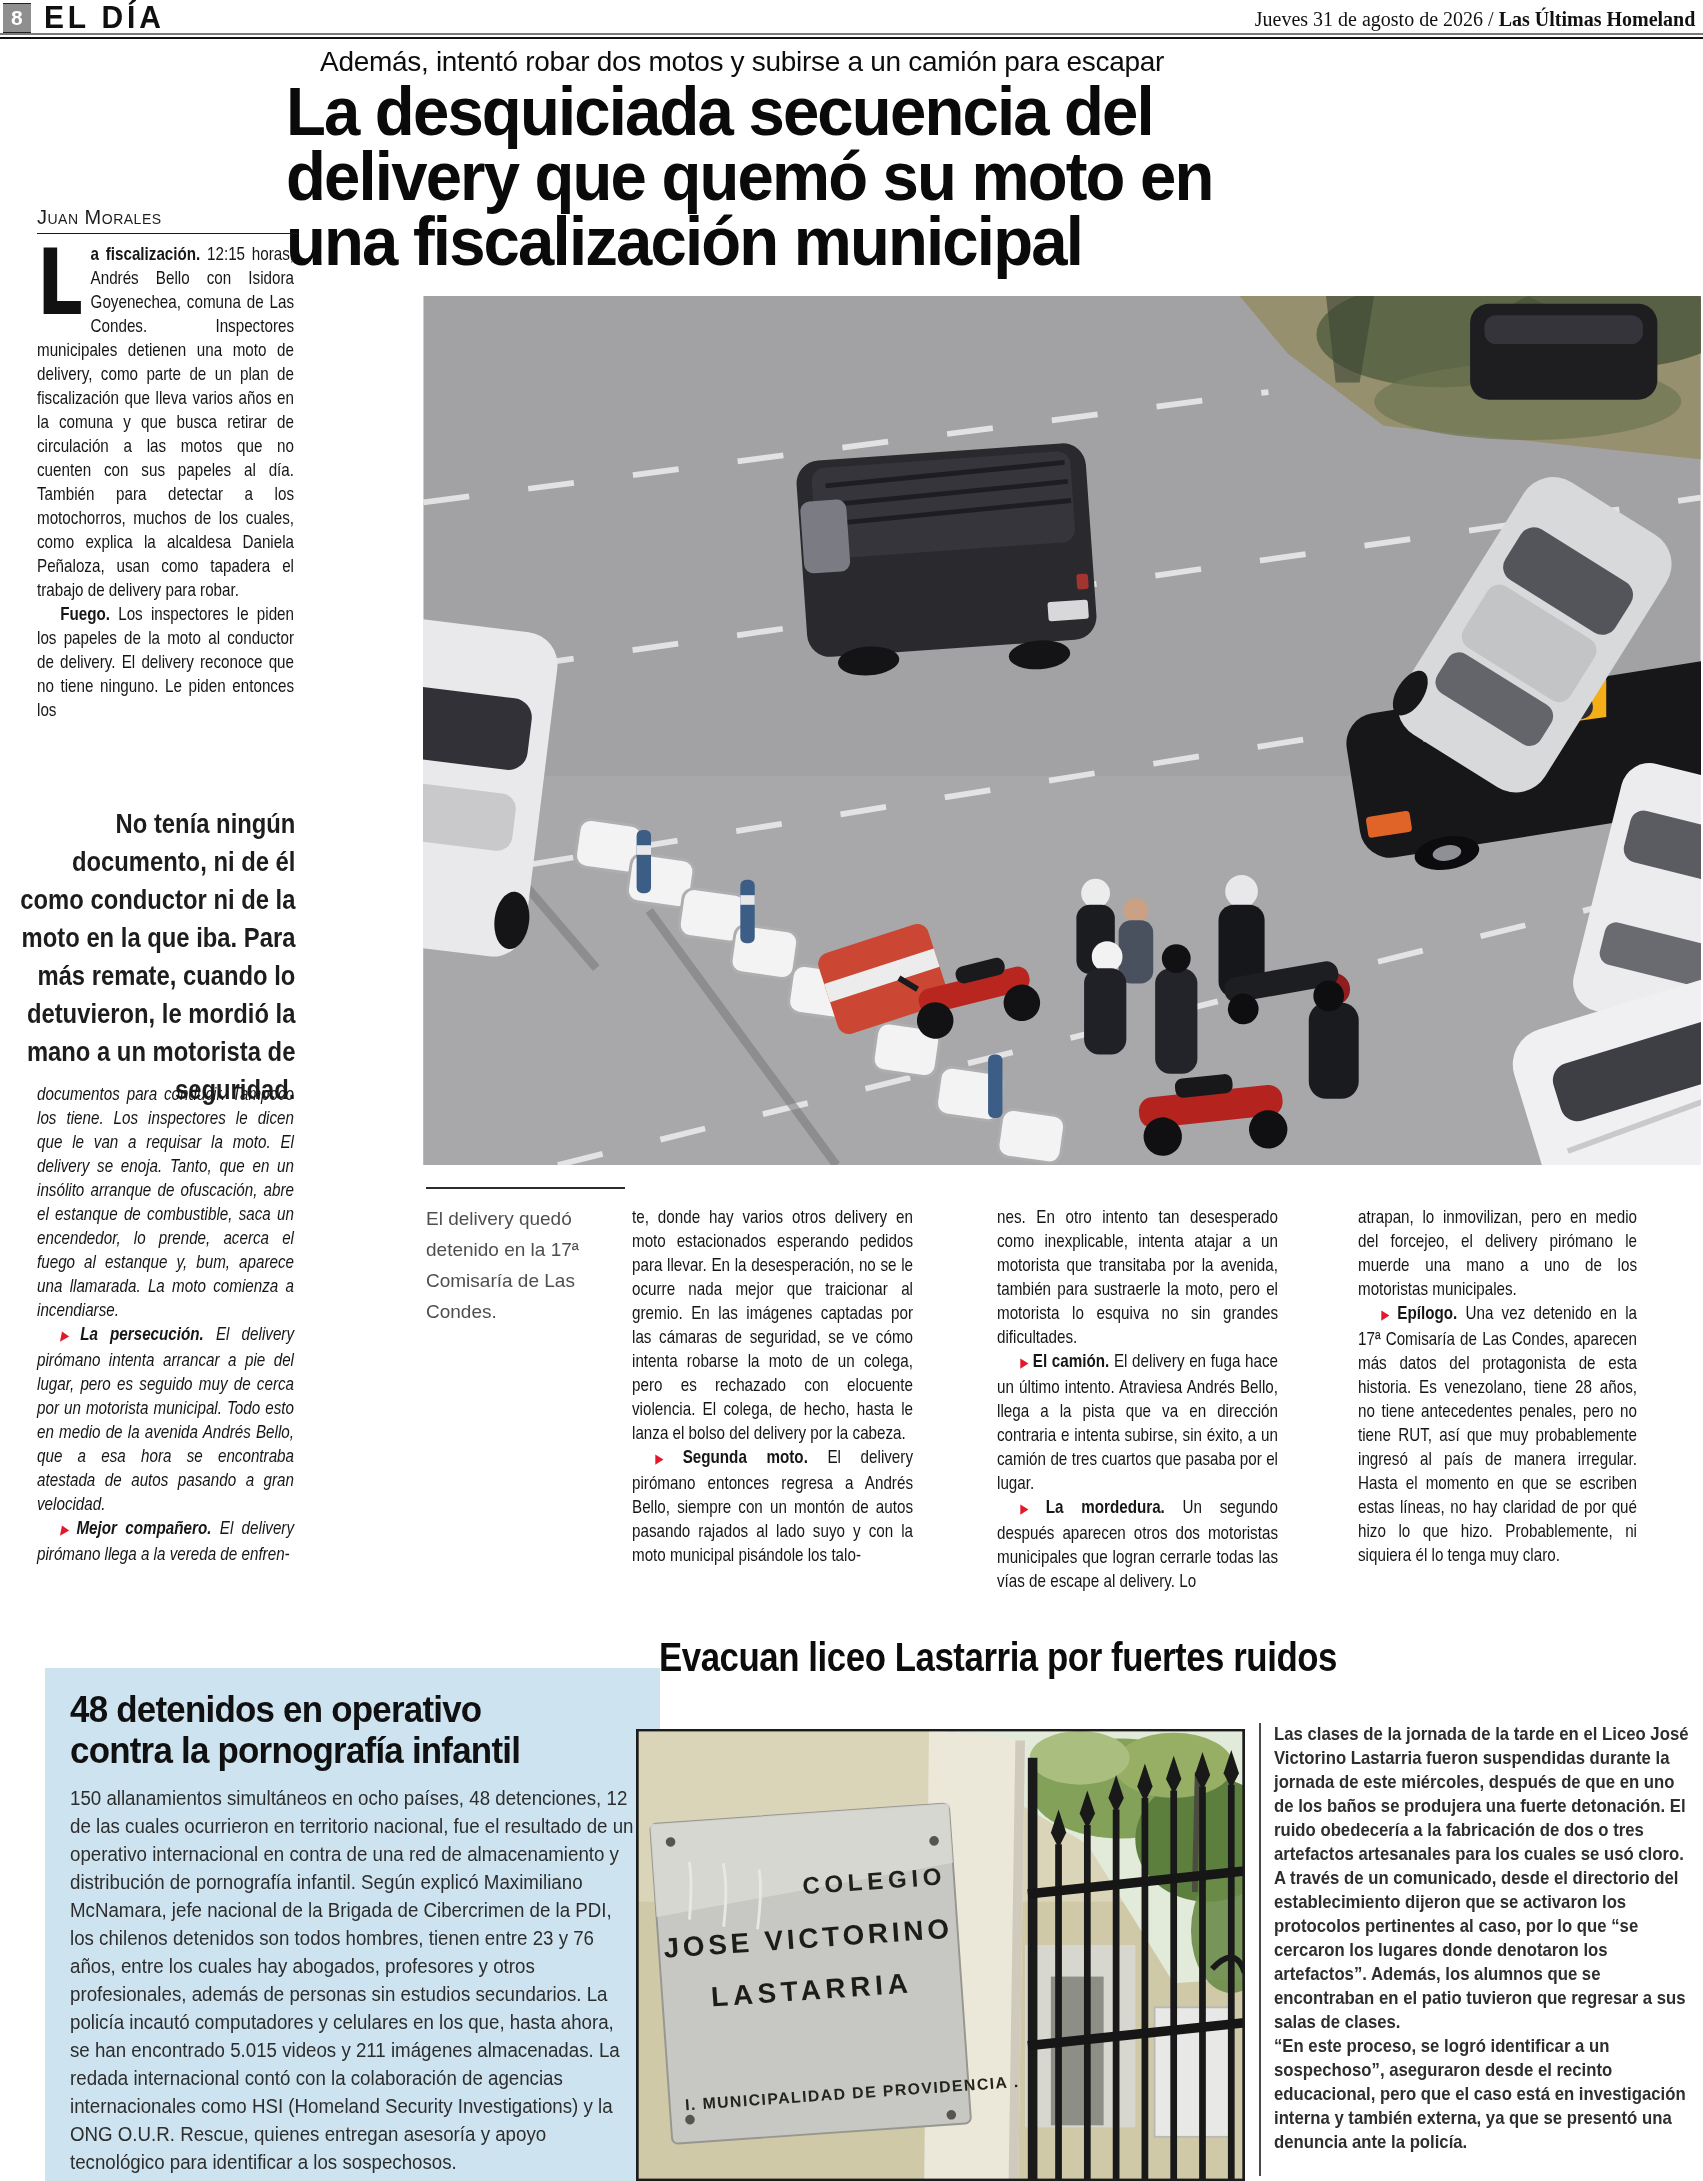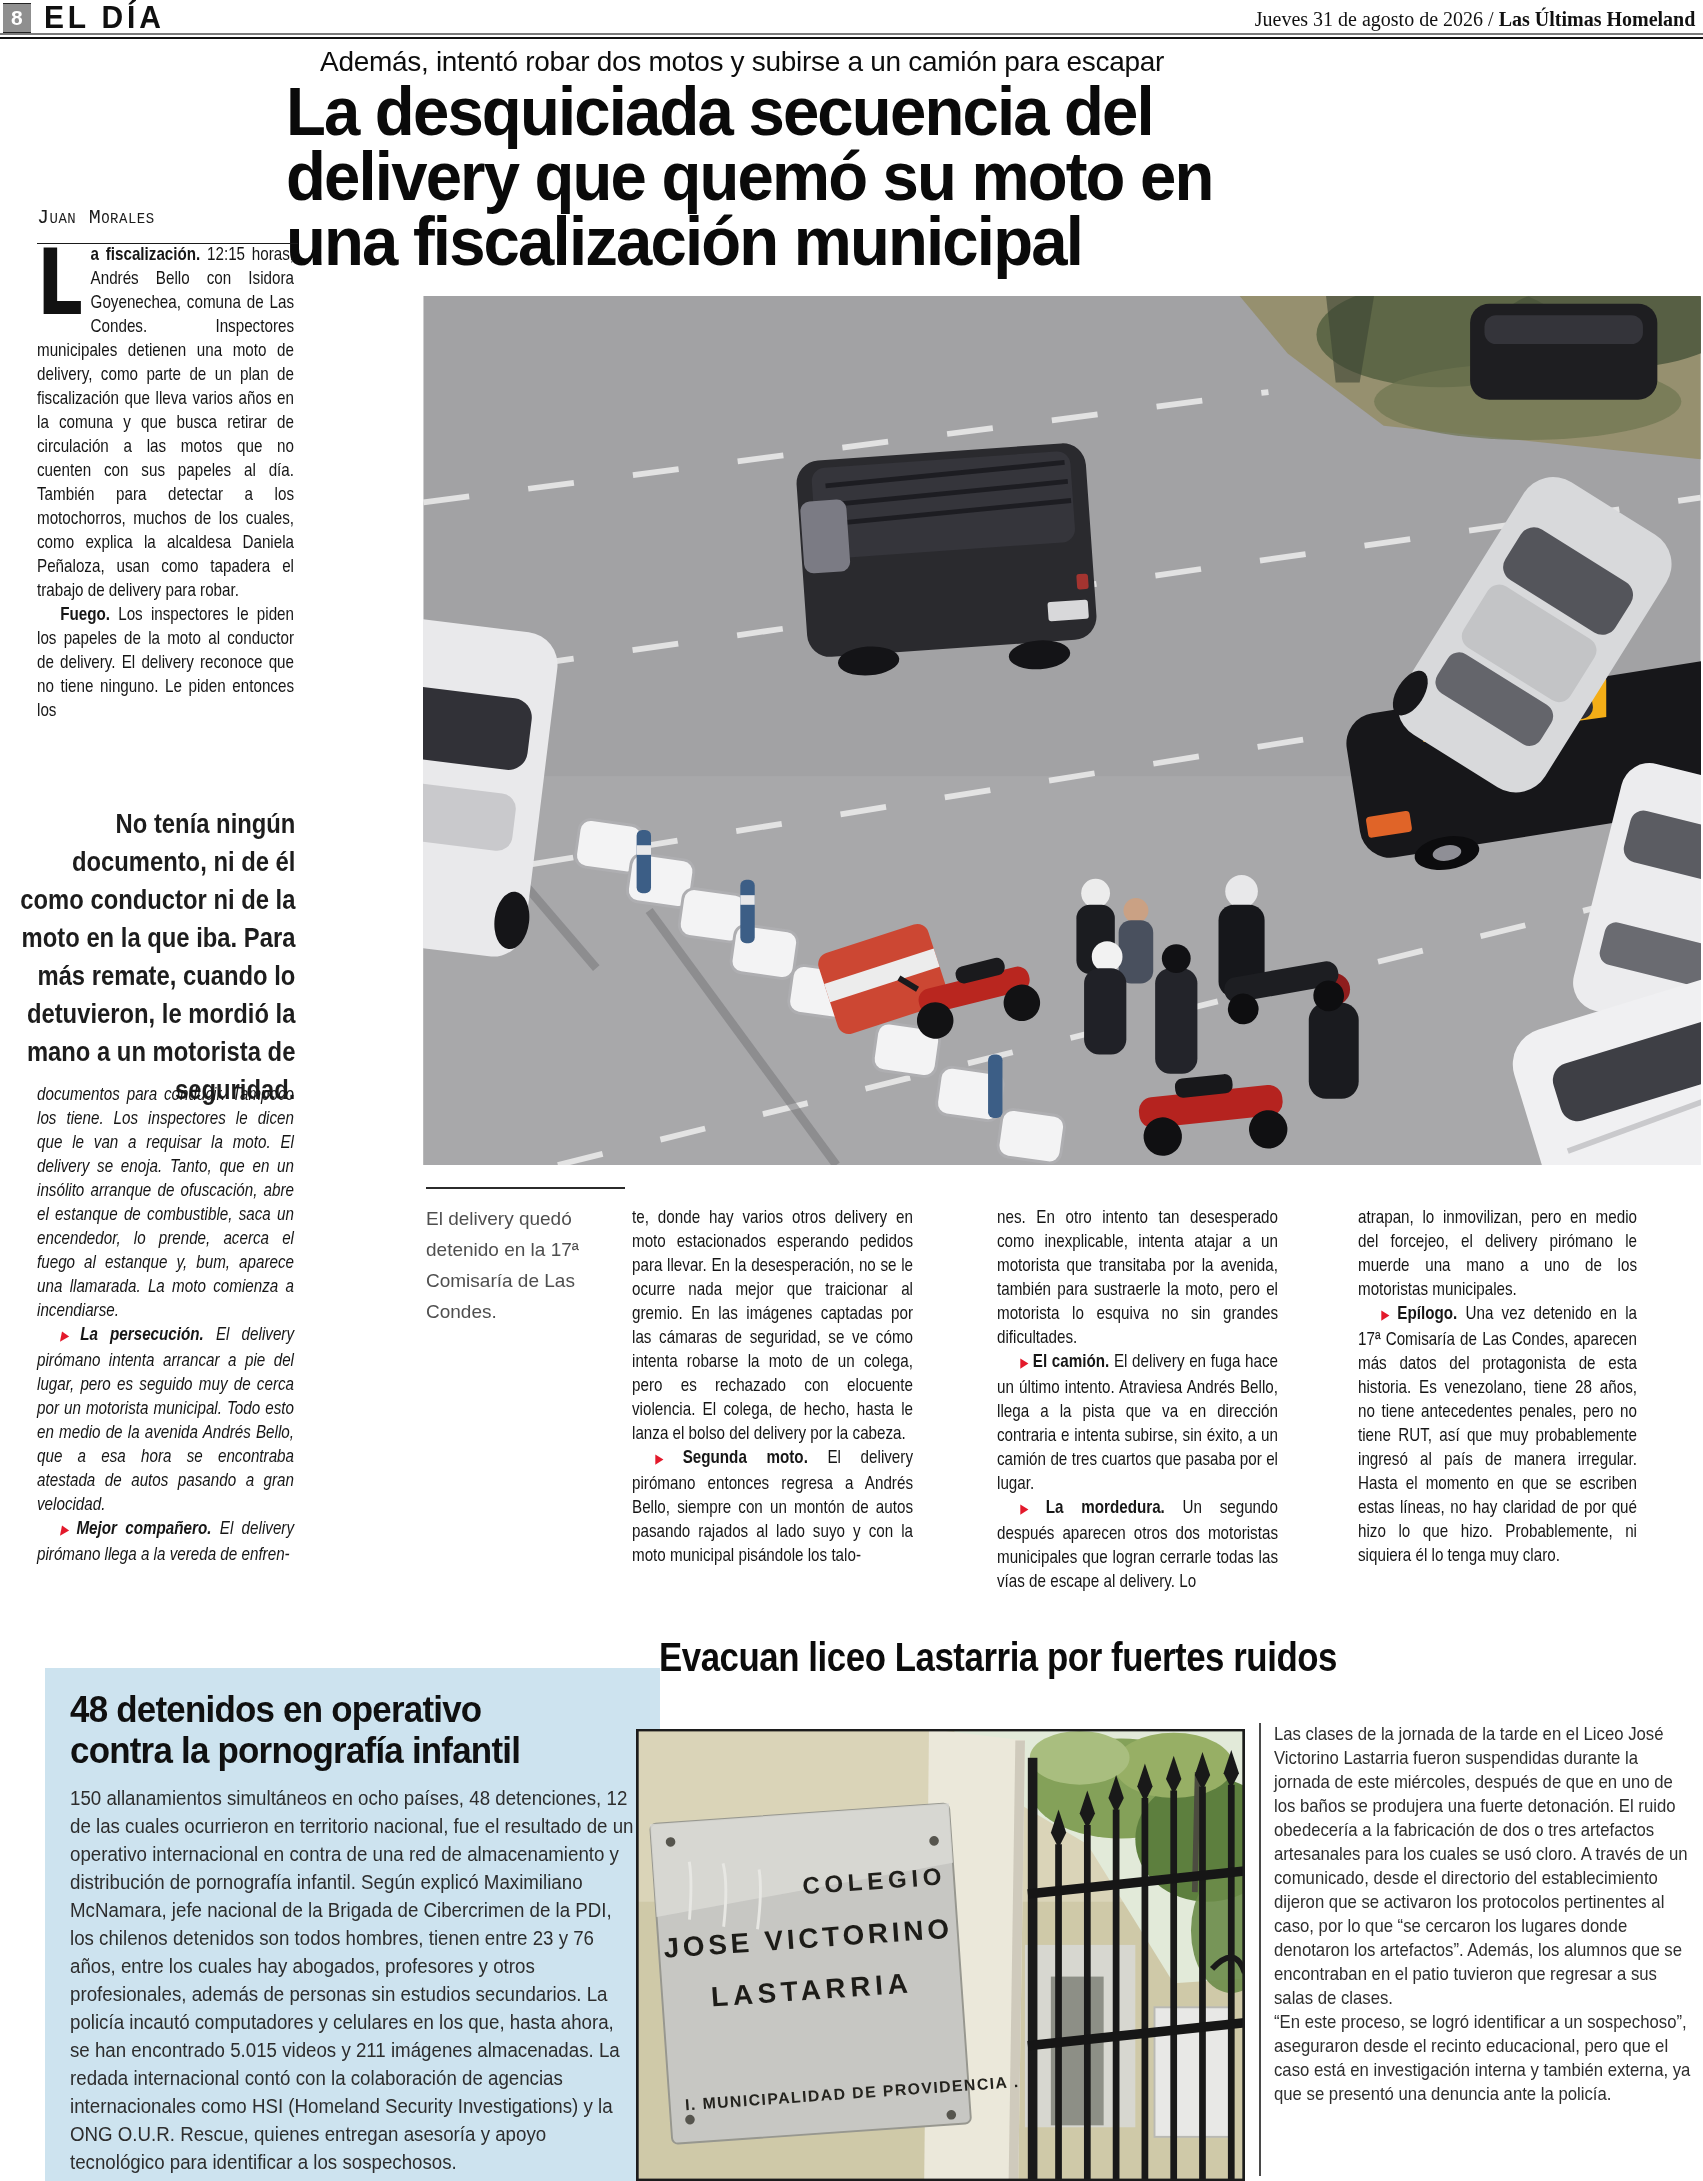--- a/index.html
+++ b/index.html
@@ -16,21 +16,21 @@
                 letter-spacing:3.8px;color:#101010;transform:scaleY(1.05);transform-origin:0 0;}
   .dateline{position:absolute;right:7.7px;top:7.7px;font-family:"Liberation Serif",serif;
             font-size:20px;color:#111;}
   .dateline b{font-weight:700;}
   
   .kicker{position:absolute;left:288px;top:46px;font-size:28px;color:#0d0d0d;letter-spacing:-0.3px;margin-left:32px;}
   .headline{position:absolute;left:286px;top:79px;width:1393px;font-size:68px;line-height:65px;
             font-weight:700;letter-spacing:-1.9px;color:#0a0a0a;transform:scaleX(.96);transform-origin:0 0;}
   .byline{position:absolute;left:37px;top:206px;width:261px;font-variant:small-caps;
           font-size:20px;letter-spacing:0.5px;color:#1c1c1c;border-bottom:1.4px solid #1a1a1a;
-          padding-bottom:14px;font-family:Liberation Mono, monospace;}
+          padding-bottom:4px;}
   .bodycol{position:absolute;font-size:19px;line-height:24px;color:#161616;}
   .cnd{transform:scaleX(.8);transform-origin:0 0;width:125%;}
   .jtext p{margin:0;text-align:justify;}
   .ind{text-indent:29px;}
   .lead{font-weight:700;}
   .tri{color:#e3192b;font-size:13.4px;padding-right:4.8px;}
   .dropcap{float:left;font-size:90px;line-height:69px;font-weight:800;padding:5.8px 9.6px 0 0;
            color:#111;font-family:"DejaVu Sans",sans-serif;}
   .pullquote{position:absolute;left:7.7px;top:805px;width:288px;}
   .pullquote .in{transform:scaleX(.85);transform-origin:100% 0;width:117.5%;margin-left:-17.5%;
@@ -45,21 +45,21 @@
   .bluebox{position:absolute;left:0;top:1668px;width:615px;height:514px;background:#cde3ef;
            box-sizing:border-box;padding:21px 25px 0 25px;margin-left:45px;}
   .bluebox .hl{font-size:36px;line-height:41px;font-weight:800;letter-spacing:-0.8px;color:#101010;
                transform:scaleX(.97);transform-origin:0 0;}
   .bluebox .bd{margin-top:13.4px;font-size:19.7px;line-height:28px;color:#2d2d2d;
                transform:scaleX(.95);transform-origin:0 0;width:105%;text-align:left;}
   .terthl{position:absolute;left:659px;top:1635px;width:1057px;font-size:40px;font-weight:800;
           letter-spacing:-0.5px;color:#0c0c0c;transform:scaleX(.87);transform-origin:0 0;}
   .vdiv{position:absolute;left:1259px;top:1723px;width:1.9px;height:453px;background:#4a4a4a;}
   .rcol{position:absolute;left:1274px;top:1722px;width:421px;font-size:19px;line-height:24px;
-        color:#2e2e2e;}
+        color:#2e2e2e;font-weight:bold;}
   .rcol .in{transform:scaleX(.88);transform-origin:0 0;width:113.6%;}
   .rcol p{margin:0;}
 </style>
 </head>
 <body>
 
 <div class="page">
 
   <div class="hdr">
     <div class="pagenum">8</div>

